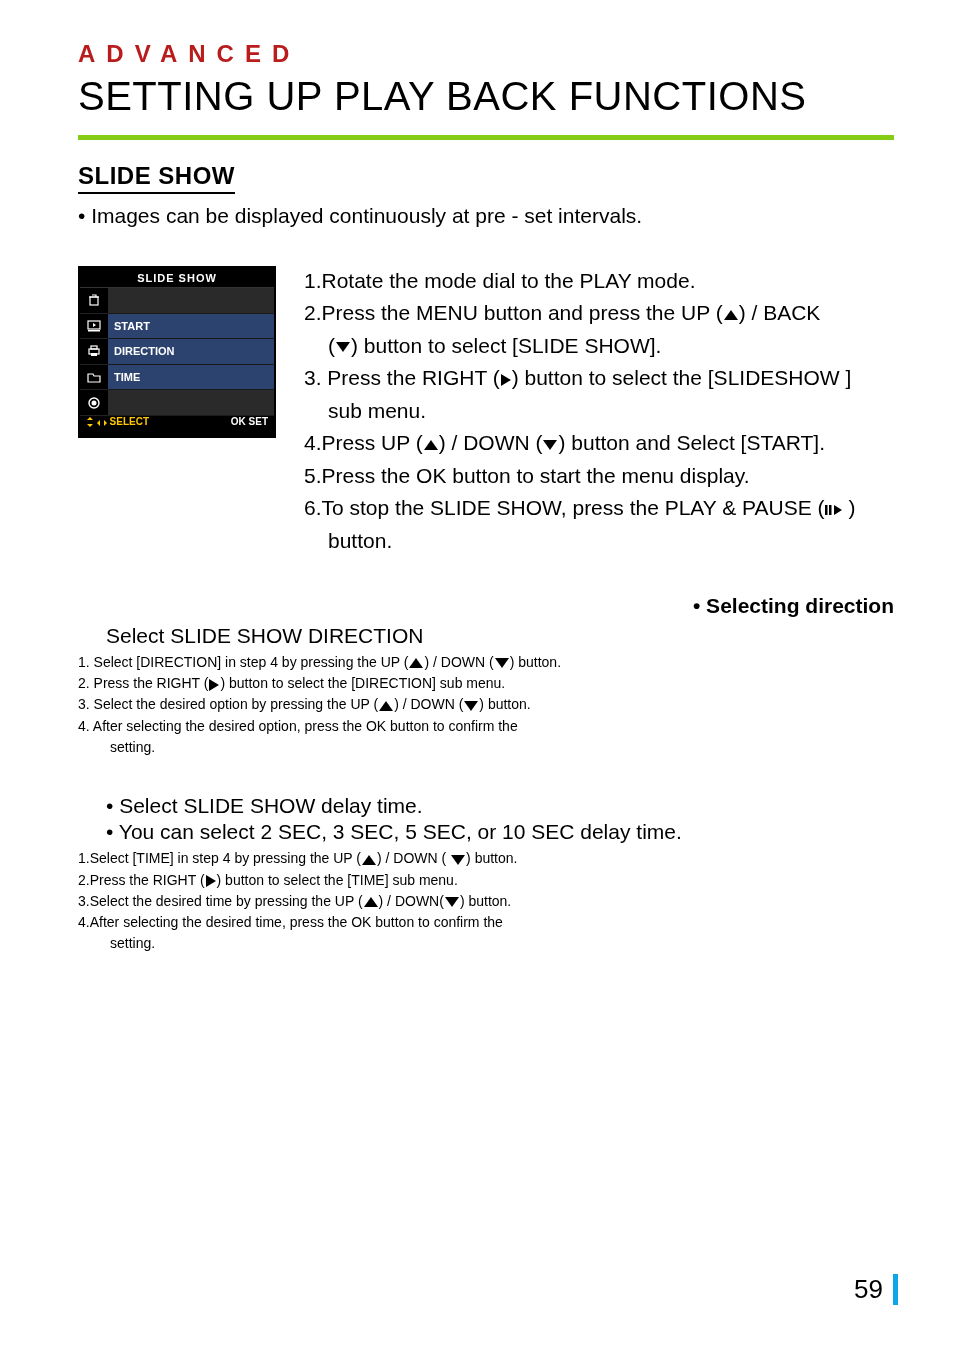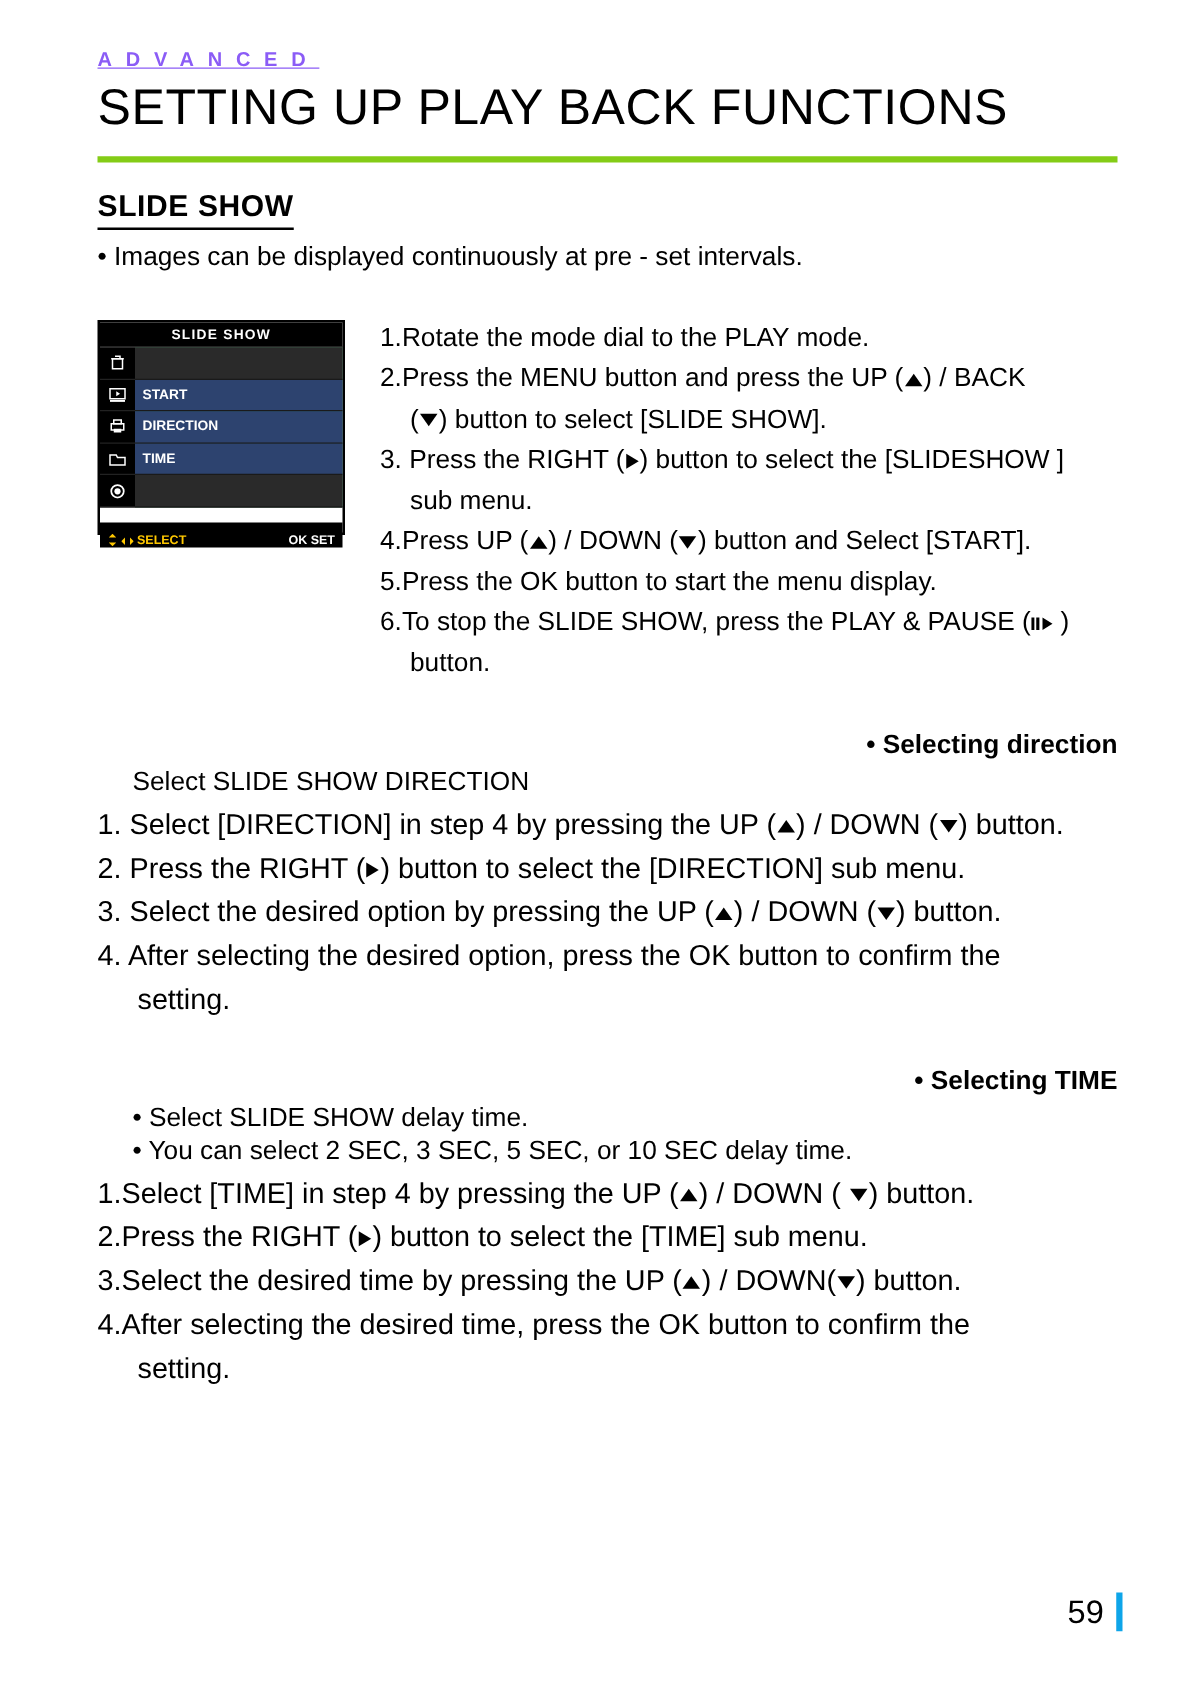--- a/index.html
+++ b/index.html
@@ -1,40 +1,40 @@
 <!DOCTYPE html>
 <html><head>
 <meta charset="utf-8">
 <style>
   * { box-sizing: border-box; margin: 0; padding: 0; }
   html, body { width: 954px; height: 1355px; background: #fff; font-family: "Segoe UI", Arial, sans-serif; color: #000; }
   .page { padding: 40px 60px 30px 78px; position: relative; height: 100%; }
-  .section-label { font-size: 16px; letter-spacing: 11px; font-weight: 600; color: #8b5cf6; text-decoration: underline; }
+  .section-label { font-size: 24px; letter-spacing: 11px; font-weight: 600; color: #b91c1c; }
   .title { font-size: 40px; font-weight: 400; margin-top: 6px; border-bottom: 5px solid #84cc16; padding-bottom: 16px; letter-spacing: 0.5px; }
   .subhead { font-size: 24px; font-weight: 900; margin-top: 22px; border-bottom: 2px solid #000; display: inline-block; padding-bottom: 2px; letter-spacing: 0.5px; }
   .intro { font-size: 21px; margin-top: 10px; }
   .main-row { display: flex; margin-top: 38px; gap: 28px; }
   .lcd { width: 198px; height: 172px; border: 2px solid #000; position: relative; font-family: Arial, sans-serif; font-size: 12px; color: #fff; flex-shrink: 0; }
   .lcd-top { background: #000; height: 20px; text-align: center; font-weight: bold; font-size: 11px; letter-spacing: 1px; line-height: 20px; border-bottom: 1px solid #333; }
   .lcd-body { display: flex; height: calc(100% - 40px); }
   .lcd-icons { width: 28px; background: #000; display: flex; flex-direction: column; }
   .lcd-icon-cell { flex: 1; display: flex; align-items: center; justify-content: center; border-bottom: 1px solid #222; }
   .lcd-rows { flex: 1; display: flex; flex-direction: column; background: #14532d; }
   .lcd-row { flex: 1; display: flex; align-items: center; padding-left: 6px; font-weight: bold; font-size: 11px; border-bottom: 1px solid #1a1a1a; }
   .lcd-row.unlabeled { background: #2a2a2a; }
-  .lcd-bottom { background: #000; height: 20px; display: flex; align-items: flex-end; justify-content: space-between; padding: 0 6px; font-size: 10px; font-weight: bold; margin-top: 12px; }
+  .lcd-bottom { background: #000; height: 20px; display: flex; align-items: flex-start; justify-content: space-between; padding: 0 6px; font-size: 10px; font-weight: bold; }
   .lcd-bottom .sel { color: #ffc800; }
   .lcd-tri { display:inline-block; }
   .steps { font-size: 21px; line-height: 1.45; }
   .steps .step { margin-bottom: 2px; }
   .steps .indent { padding-left: 24px; }
   .section { margin-top: 36px; }
   .bullet-head { font-size: 21px; font-weight: 800; text-align: right; }
   .sub-note { font-size: 21px; margin-left: 28px; margin-top: 6px; }
-  .num-steps { font-size: 23px; line-height: 1.52; margin-top: 4px; }
+  .num-steps { font-size: 14px; line-height: 1.52; margin-top: 4px; }
   .num-steps .nstep { margin-bottom: 0; }
   .num-steps .setting-indent { padding-left: 32px; }
   .page-num { position: absolute; bottom: 50px; right: 56px; font-size: 26px; border-right: 5px solid #0ea5e9; padding-right: 10px; }
   svg { display: inline-block; vertical-align: -2px; }
   .tri-up, .tri-down, .tri-right, .pp { display:inline-block; vertical-align: middle; }
 </style>
 </head>
 <body>
 
 <div class="page">
@@ -166,21 +166,20 @@
           </svg><span>) / DOWN (</span><svg class="tri-down" width="16" height="12" viewBox="0 0 16 12">
             <polygon points="1,1 15,1 8,11" fill="#000"></polygon>
           </svg><span>) button.</span>
       </div>
       <div class="nstep">4. After selecting the desired option, press the OK button to confirm the</div>
       <div class="nstep setting-indent">setting.</div>
     </div>
   </div>
 
   <div class="section">
-    <div class="bullet-head">• Selecting TIME</div>
     <div class="sub-note">• Select SLIDE SHOW delay time.</div>
     <div class="sub-note" style="margin-top:2px">• You can select 2 SEC, 3 SEC, 5 SEC, or 10 SEC delay time.</div>
     <div class="num-steps">
       <div class="nstep">
         <span>1.Select [TIME] in step 4 by pressing the UP (</span><svg class="tri-up" width="16" height="12" viewBox="0 0 16 12">
             <polygon points="8,1 15,11 1,11" fill="#000"></polygon>
           </svg><span>) / DOWN (</span> <svg class="tri-down" width="16" height="12" viewBox="0 0 16 12">
             <polygon points="1,1 15,1 8,11" fill="#000"></polygon>
           </svg><span>) button.</span>
       </div>

